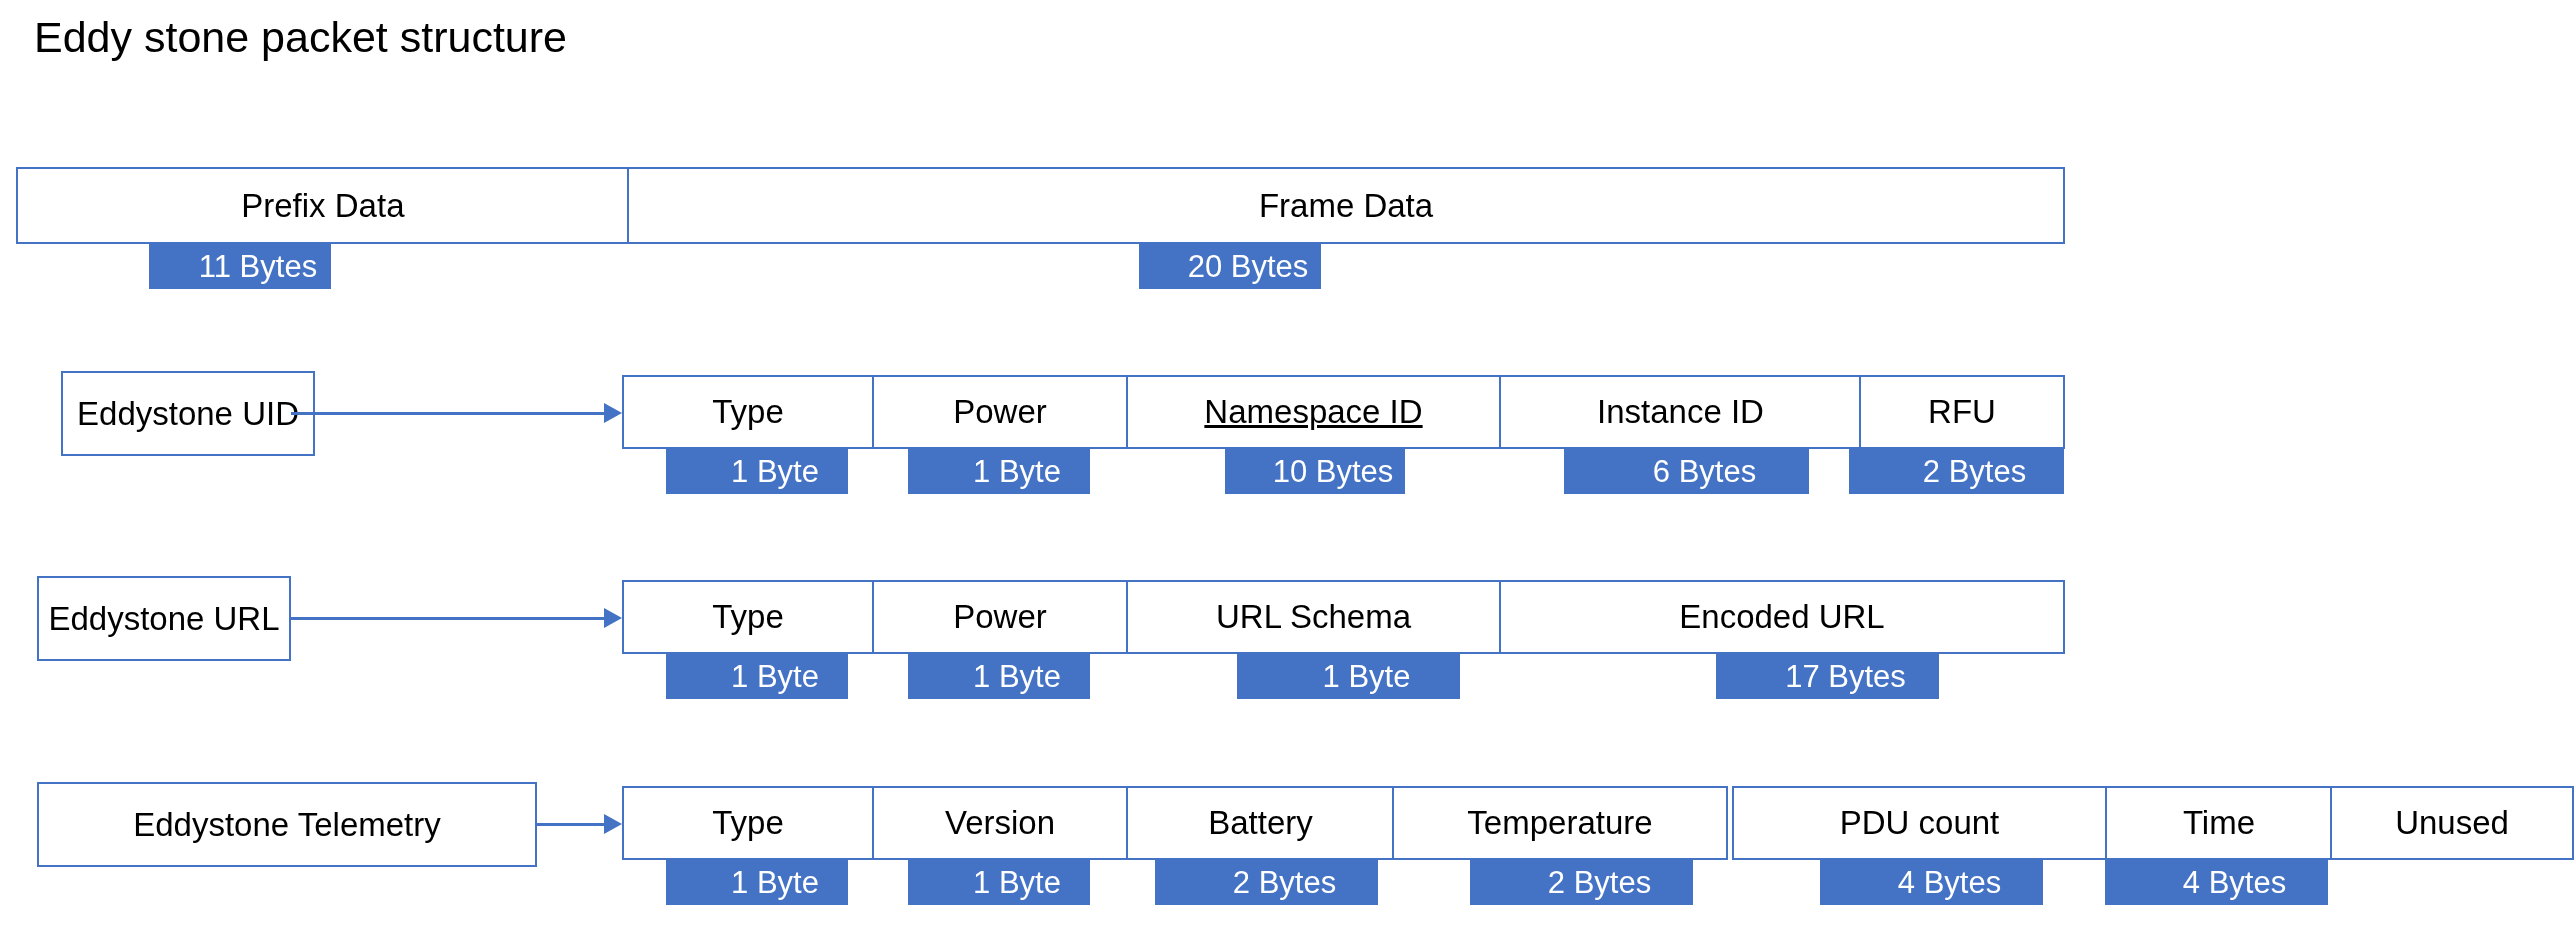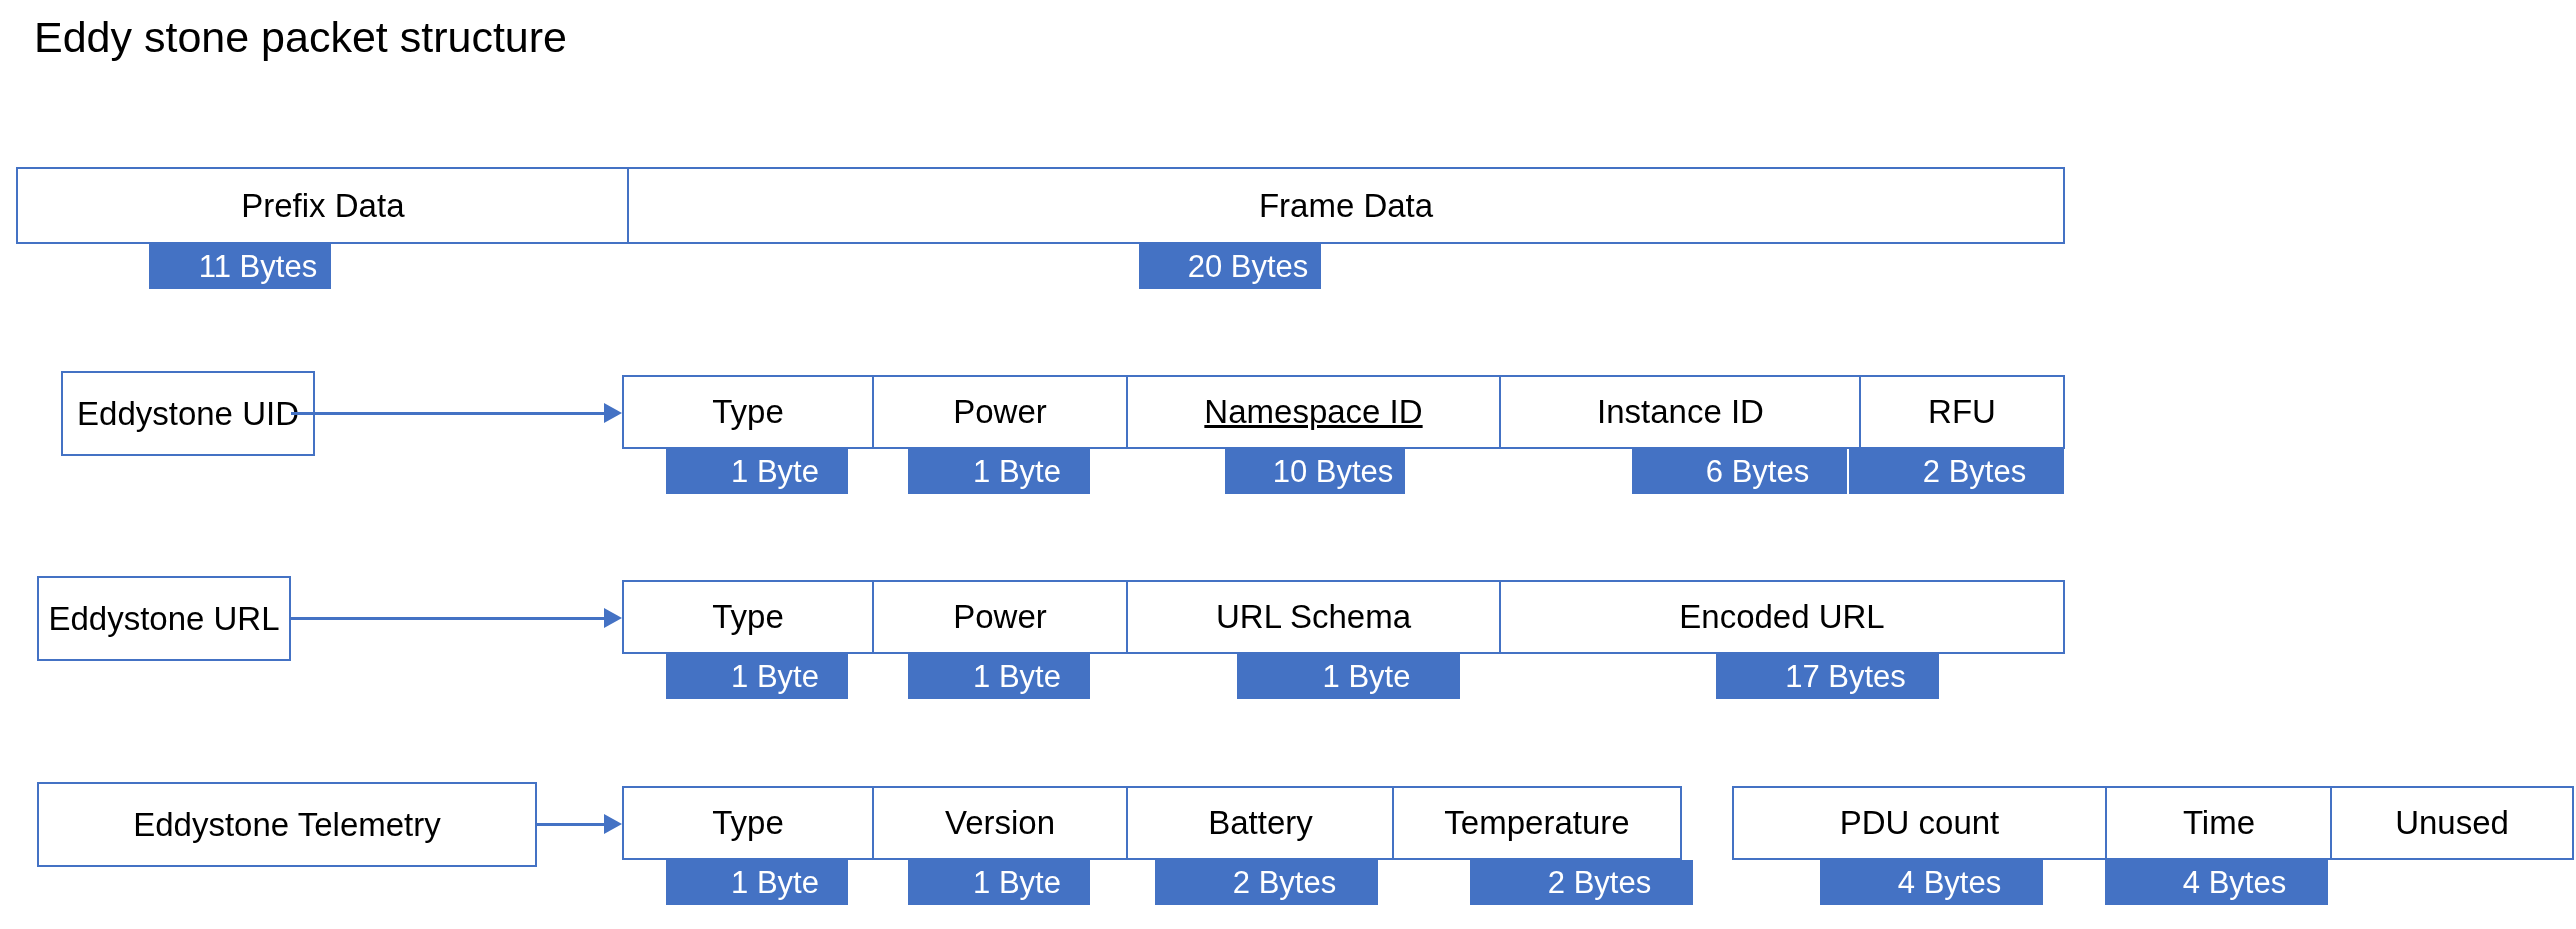--- a/index.html
+++ b/index.html
@@ -110,21 +110,21 @@
 
   <div class="field-cell" style="left:622px;  top:375px; width:252px; height:74px;">Type</div>
   <div class="field-cell" style="left:872px; top:375px; width:256px; height:74px;">Power</div>
   <div class="field-cell" style="left:1126px; top:375px; width:375px; height:74px;text-decoration:underline;">Namespace ID</div>
   <div class="field-cell" style="left:1499px; top:375px; width:363px; height:74px;">Instance ID</div>
   <div class="field-cell" style="left:1859px; top:375px; width:206px; height:74px;">RFU</div>
 
   <div class="byte-chip" style="left:666px;  top:449px; width:182px; height:45px;">1 Byte</div>
   <div class="byte-chip" style="left:908px; top:449px; width:182px; height:45px;">1 Byte</div>
   <div class="byte-chip" style="left:1225px; top:449px; width:180px; height:45px;text-align:center;">10 Bytes</div>
-  <div class="byte-chip" style="left:1632px; top:449px; width:215px; height:45px;">6 Bytes</div>
+  <div class="byte-chip" style="left:1564px; top:449px; width:245px; height:45px;">6 Bytes</div>
   <div class="byte-chip" style="left:1849px; top:449px; width:215px; height:45px;">2 Bytes</div>
 </div>
 
 <div>
 
   <div class="label-box" style="left:37px; top:576px; width:254px; height:85px;text-align:center;">Eddystone URL</div>
 
   <div class="arrow-line" style="left:291px; top:617px; width:315px;"></div>
   <div class="arrow-head" style="left:604px; top:608px;"></div>
 
@@ -142,21 +142,21 @@
 <div>
 
   <div class="label-box" style="left:37px; top:782px; width:500px; height:85px;">Eddystone Telemetry</div>
 
   <div class="arrow-line" style="left:536px; top:823px; width:70px;"></div>
   <div class="arrow-head" style="left:604px; top:814px;"></div>
 
   <div class="field-cell" style="left:622px;  top:786px; width:252px; height:74px;">Type</div>
   <div class="field-cell" style="left:872px; top:786px; width:256px; height:74px;">Version</div>
   <div class="field-cell" style="left:1126px; top:786px; width:269px; height:74px;">Battery</div>
-  <div class="field-cell" style="left:1392px; top:786px; width:290px; height:74px;">Temperature</div>
+  <div class="field-cell" style="left:1392px; top:786px; width:336px; height:74px;">Temperature</div>
   <div class="field-cell" style="left:1732px; top:786px; width:375px; height:74px;">PDU count</div>
   <div class="field-cell" style="left:2105px; top:786px; width:228px; height:74px;">Time</div>
   <div class="field-cell" style="left:2330px; top:786px; width:244px; height:74px;">Unused</div>
 
   <div class="byte-chip" style="left:666px;  top:860px; width:182px; height:45px;">1 Byte</div>
   <div class="byte-chip" style="left:908px; top:860px; width:182px; height:45px;">1 Byte</div>
   <div class="byte-chip" style="left:1155px; top:860px; width:223px; height:45px;">2 Bytes</div>
   <div class="byte-chip" style="left:1470px; top:860px; width:223px; height:45px;">2 Bytes</div>
   <div class="byte-chip" style="left:1820px; top:860px; width:223px; height:45px;">4 Bytes</div>
   <div class="byte-chip" style="left:2105px; top:860px; width:223px; height:45px;">4 Bytes</div>

